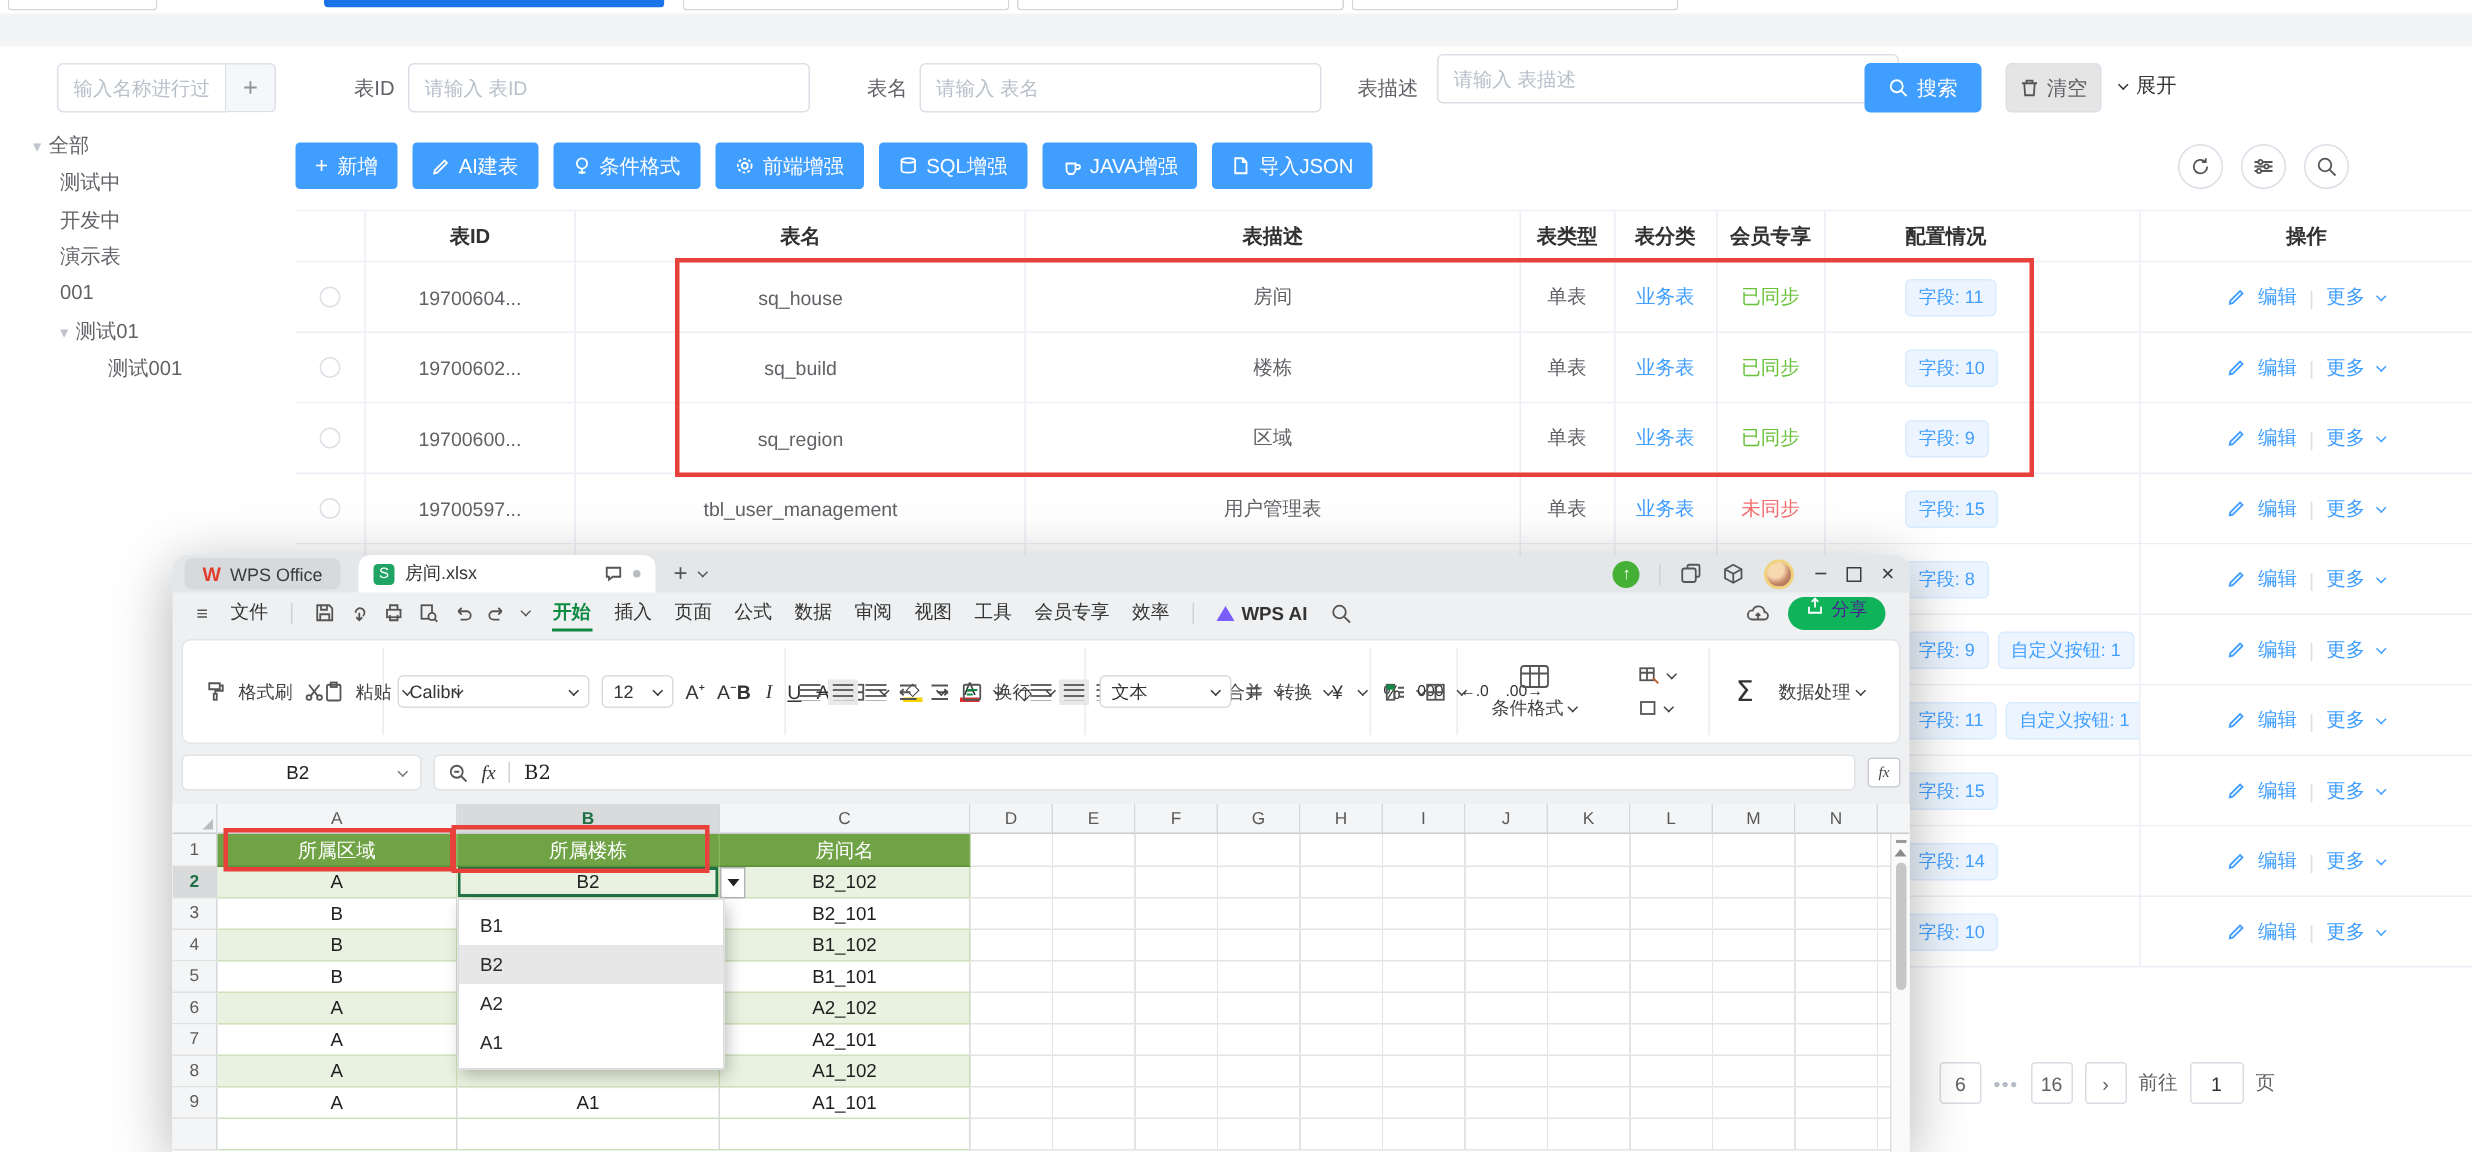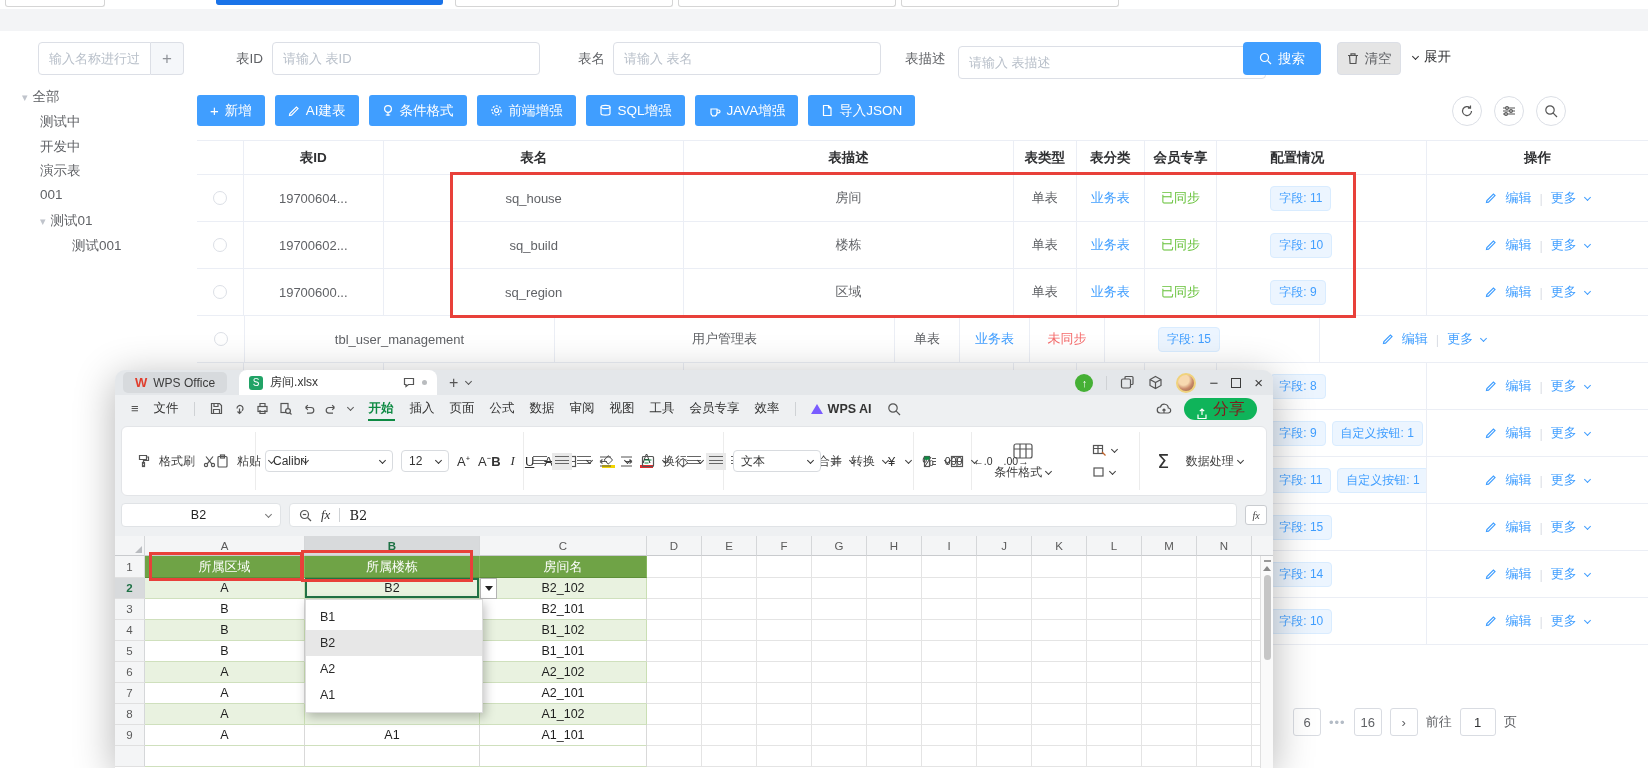--- a/index.html
+++ b/index.html
@@ -76,21 +76,21 @@
   .wmax { width:10px; height:10px; border:1.3px solid #3c3c3c; }
   .wmin,.wclose { font-size:15px; line-height:1; }
 
   
   .wmenu { display:flex; align-items:center; height:27px; padding:0 16px; gap:15px; font-size:12.5px; color:#333; }
   .menu-item { white-space:nowrap; }
   .menu-item.active { color:#0e8a43; font-weight:bold; box-shadow:inset 0 -2px 0 #0e8a43; padding:4px 1px; }
   .hamb { font-size:13px; color:#555; }
   .qicons { display:flex; align-items:center; gap:10px; color:#5a5a5a; }
   .ai-tri { width:0; height:0; border-left:6px solid transparent; border-right:6px solid transparent; border-bottom:10px solid #7a5cff; }
-  .sharebtn { display:flex; align-items:flex-end; gap:5px; background:#0fb45a; color:#7f1d1d; height:22px; padding:0 12px; border-radius:12px; font-size:16px; }
+  .sharebtn { display:flex; align-items:flex-start; gap:5px; background:#0fb45a; color:#4c1d95; height:22px; padding:0 12px; border-radius:12px; font-size:12px; }
 
   
   .tb-card { position:absolute; left:6px; right:6px; top:56px; height:70px; background:#fff; border:1px solid #e3e5e8; border-radius:6px;
              display:flex; align-items:stretch; padding:5px 6px; }
   .tb-g { display:flex; flex-direction:row; justify-content:space-around; border-right:1px solid #ececec; padding:0 9px; }
   .tb-g.last { border-right:none; }
   .tb-row { display:flex; align-items:center; gap:8px; font-size:12px; color:#3f3f3f; white-space:nowrap; }
   .selbox { display:flex; align-items:center; justify-content:space-between; height:22px; border:1px solid #d8dbdf; border-radius:4px; padding:0 7px; font-size:12px; color:#333; background:#fff; }
   .fico { font-size:13px; color:#333; }
   .fico.b { font-weight:bold; } .fico.i { font-style:italic; font-family:"Liberation Serif",serif; }
@@ -152,21 +152,21 @@
 <input class="inp abs" style="left: 38px; top: 42px; width: 113px; border-radius: 4px 0px 0px 4px;" placeholder="输入名称进行过滤">
 <button class="plusbtn" style="left:151px;top:42px">+</button>
 
 <span class="flabel" style="left:236px;top:50px">表ID</span>
 <input class="inp abs" style="left: 272px; top: 42px; width: 268px;" placeholder="请输入 表ID">
 
 <span class="flabel" style="left:578px;top:50px">表名</span>
 <input class="inp abs" style="left: 613px; top: 42px; width: 268px;" placeholder="请输入 表名">
 
 <span class="flabel" style="left:905px;top:50px">表描述</span>
-<input class="inp abs" style="left: 958px; top: 46px; width: 308px;" placeholder="请输入 表描述">
+<input class="inp abs" style="left: 958px; top: 36px; width: 308px;" placeholder="请输入 表描述">
 
 <button class="btn-primary abs" style="left:1243px;top:42px;width:78px;height:33px">
   <svg class="gicon" style="stroke:#fff" width="13" height="13" viewBox="0 0 13 13">
       <circle cx="5.5" cy="5.5" r="4"></circle>
       <line x1="8.6" y1="8.6" x2="12" y2="12"></line>
     </svg>
   <span>搜索</span>
 </button>
 <button class="btn-plain abs" style="left:1337px;top:42px;width:64px;height:33px">
   <svg class="gicon" width="12" height="13" viewBox="0 0 12 13">
@@ -349,20 +349,21 @@
         <span class="opdiv">|</span>
       <span>更多</span>
         <span class="chev sm"></span>
     </div>
   </div>
 
   <div class="trow">
     <div class="tc c-sel">
         <span class="radio"></span>
       </div>
+    <div class="tc c-id">19700597...</div>
     <div class="tc c-name">tbl_user_management</div>
     <div class="tc c-desc">用户管理表</div>
     <div class="tc c-type">单表</div>
     <div class="tc c-cat">
         <span class="link">业务表</span>
       </div>
     <div class="tc c-sync">
         <span class="bad">未同步</span>
       </div>
     <div class="tc c-cfg">

